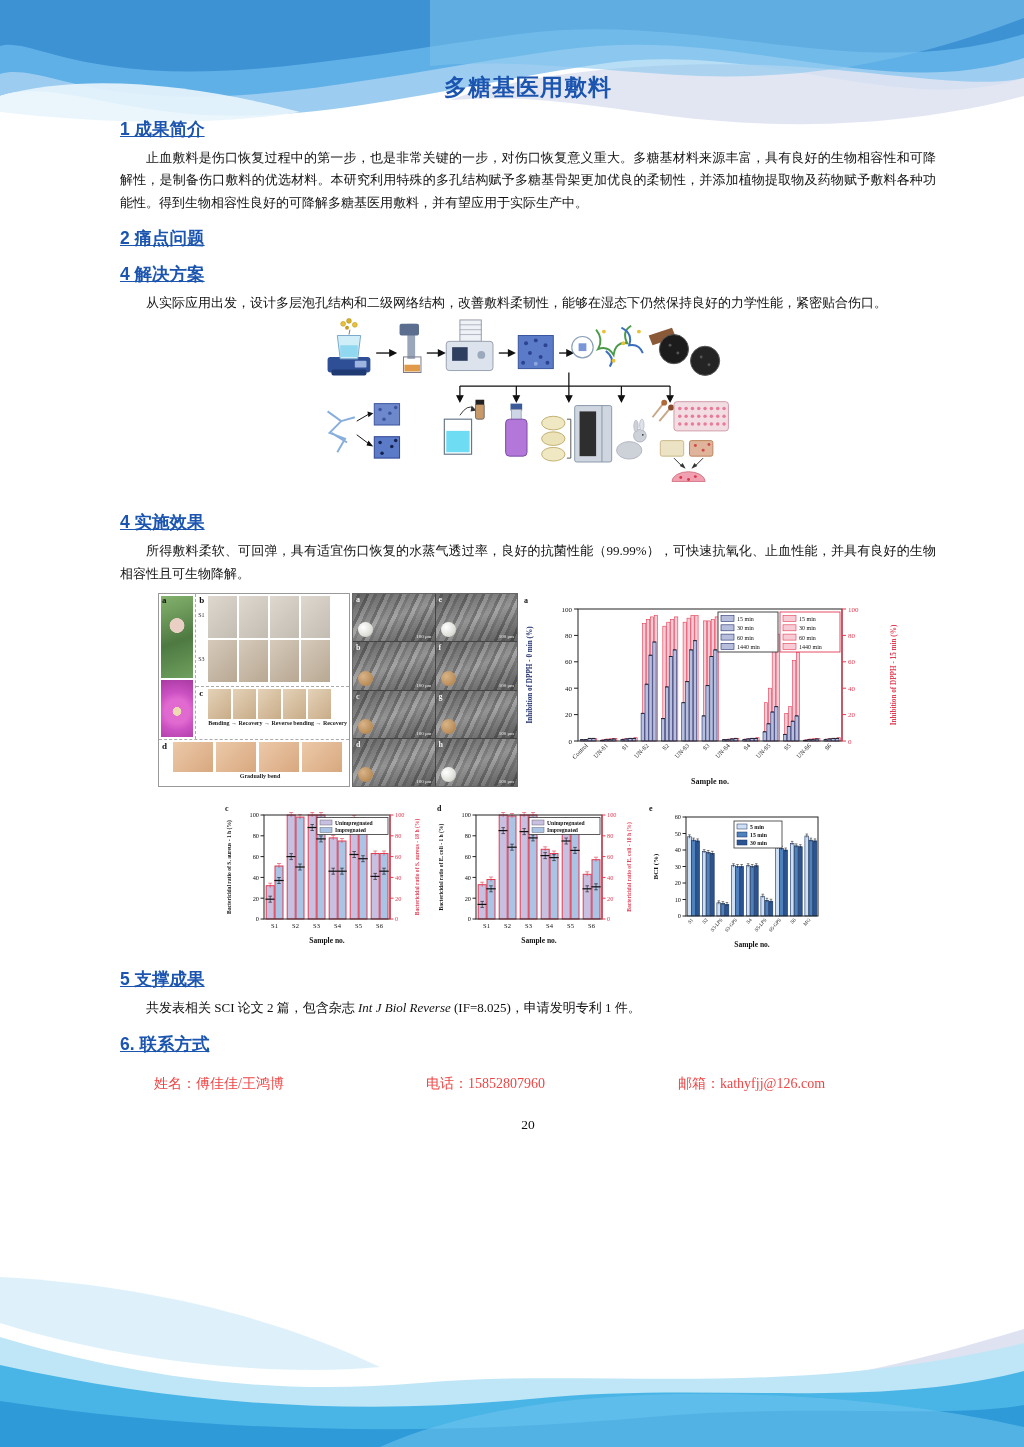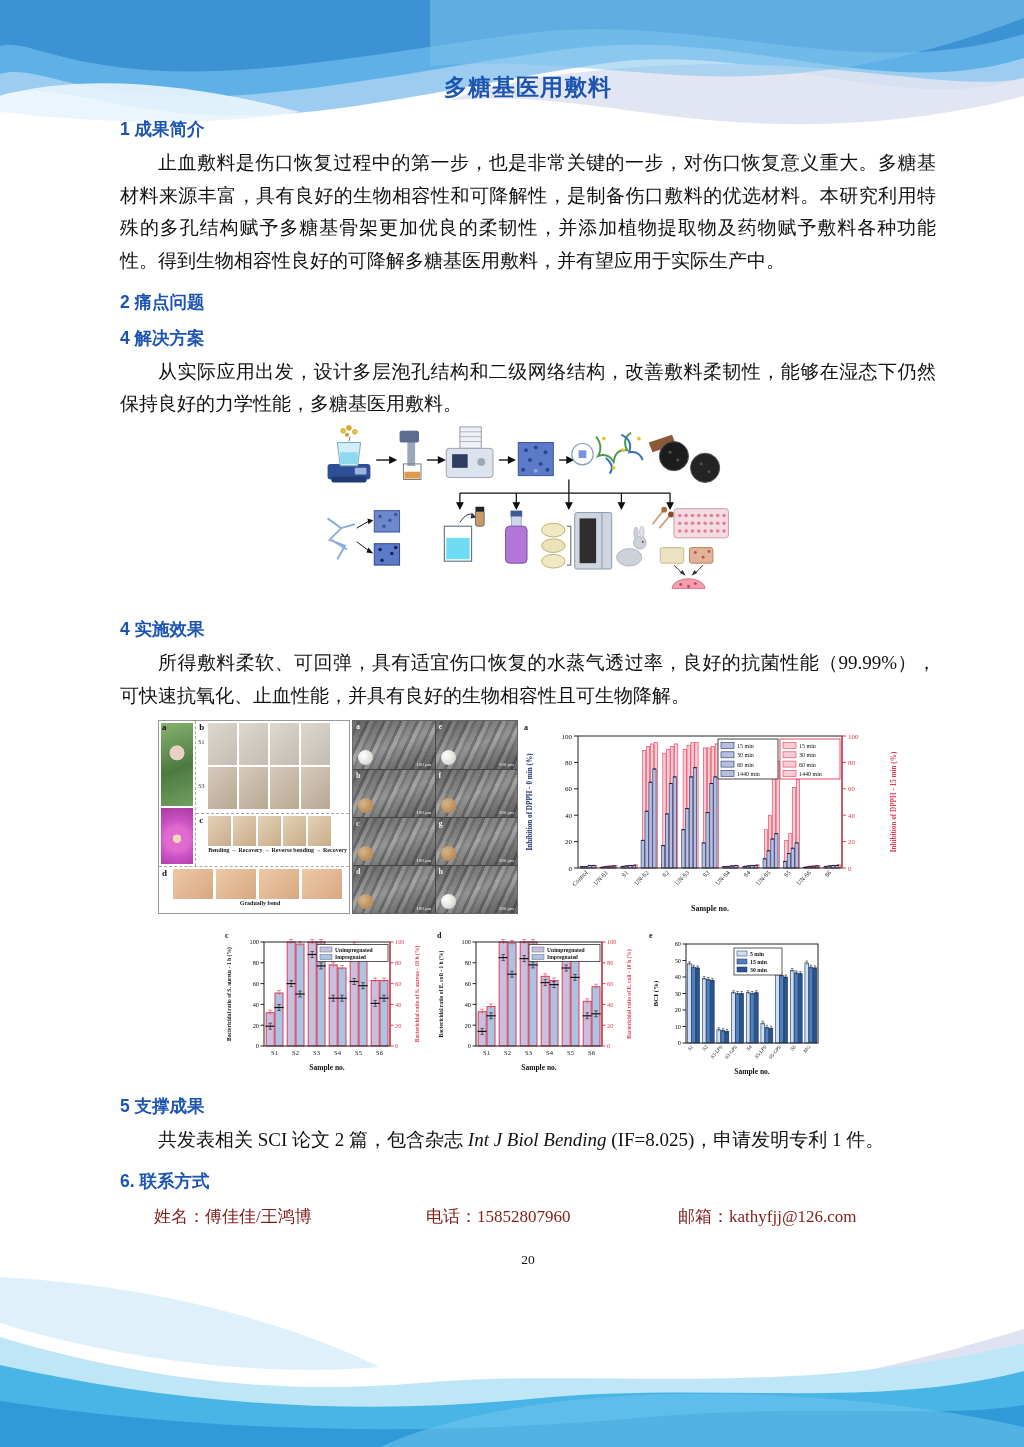--- a/index.html
+++ b/index.html
@@ -2,22 +2,22 @@
 <html><head>
 <meta charset="utf-8">
 <style>
   html,body{margin:0;padding:0;background:#ffffff;}
   .page{position:relative;width:1024px;height:1447px;margin:0 auto;background:#fff;overflow:hidden;font-family:"Liberation Serif",serif;padding-left:16px;}
   .wave{position:absolute;left:0;width:1024px;z-index:0;display:block;}
   .wave-top{top:0;height:140px;}
   .wave-bottom{bottom:0;height:170px;}
   .content{position:absolute;inset:0;z-index:1;padding:72px 104px 0 120px;box-sizing:border-box;}
   .title{margin:0 0 14px 0;text-align:center;font-family:"Liberation Sans",sans-serif;font-weight:bold;font-size:23px;color:#1b55b0;letter-spacing:1px;}
-  h2.sec{margin:12px 0 6px 0;font-family:"Liberation Sans",sans-serif;font-weight:bold;font-size:17.5px;color:#1b55b0;}
-  p.body{margin:0 0 4px 0;font-size:19px;line-height:1.72;color:#111;text-indent:2em;text-align:justify;}
+  h2.sec{margin:12px 0 6px 0;font-family:"Liberation Sans",sans-serif;font-weight:bold;font-size:17.5px;color:#1b55b0;text-decoration:underline;}
+  p.body{margin:0 0 4px 0;font-size:13px;line-height:1.72;color:#111;text-indent:2em;text-align:justify;}
   .fig1-wrap{margin-top:4px;}
   .fig1-art{display:block;margin:0 auto;}
   .caption{margin:4px auto 0 auto;text-align:center;font-size:14.5px;color:#111;line-height:1.65;}
   .fig2{margin-top:8px;}
   .fig2-row{display:flex;align-items:flex-start;}
   .fig2-row1{margin-left:38px;gap:2px;}
   .fig2-row2{margin-left:102px;gap:10px;margin-top:10px;}
   .cap2{max-width:772px;}
   .chart-box{background:#fff;}
   svg text{font-family:"Liberation Serif",serif;}
@@ -43,21 +43,21 @@
   .pp-dthumb{width:40px;height:30px;background:linear-gradient(135deg,#ecc9a9,#d8a87f);}
   
   .sem-grid{width:166px;height:194px;display:grid;grid-template-columns:1fr 1fr;grid-template-rows:repeat(4,1fr);grid-auto-flow:column;gap:1px;background:#444;border:1px solid #666;box-sizing:border-box;}
   .sem-cell{position:relative;background:linear-gradient(160deg,rgba(35,35,35,.35),rgba(255,255,255,.14) 50%,rgba(25,25,25,.4)),repeating-linear-gradient(115deg,#969696 0 4px,#6f6f6f 4px 7px,#838383 7px 12px,#5f5f5f 12px 15px);}
   .sem-letter{position:absolute;top:1px;left:3px;color:#f2f2f2;font-weight:bold;font-size:8px;}
   .sem-dot{position:absolute;left:5px;bottom:4px;width:15px;height:15px;border-radius:50%;}
   .sem-dot.w{background:radial-gradient(circle at 35% 35%, #ffffff, #e0e0da 60%, #b8b8b0);}
   .sem-dot.tan{background:radial-gradient(circle at 35% 35%, #d8b488, #b98c58 70%, #9a7040);}
   .sem-scale{position:absolute;right:3px;bottom:2px;color:#eee;font-size:5px;}
   
-  .contact-row{display:flex;margin-top:12px;font-size:17px;color:#7f1d1d;}
+  .contact-row{display:flex;margin-top:19px;font-size:14px;color:#ef4444;}
   .contact-row .c-name{margin-left:34px;width:272px;}
   .contact-row .c-phone{width:252px;}
   .page-number{margin-top:24px;text-align:center;font-size:13.5px;color:#111;}
   i{font-style:italic;}
 </style>
 </head>
 <body>
 
 <div class="page">
 
@@ -82,21 +82,21 @@
   <div class="content">
 
     <div class="title">多糖基医用敷料</div>
 
     <h2 class="sec">1 成果简介</h2>
     <p class="body">止血敷料是伤口恢复过程中的第一步，也是非常关键的一步，对伤口恢复意义重大。多糖基材料来源丰富，具有良好的生物相容性和可降解性，是制备伤口敷料的优选材料。本研究利用特殊的多孔结构赋予多糖基骨架更加优良的柔韧性，并添加植物提取物及药物赋予敷料各种功能性。得到生物相容性良好的可降解多糖基医用敷料，并有望应用于实际生产中。</p>
 
     <h2 class="sec">2 痛点问题</h2>
 
     <h2 class="sec">4 解决方案</h2>
-    <p class="body">从实际应用出发，设计多层泡孔结构和二级网络结构，改善敷料柔韧性，能够在湿态下仍然保持良好的力学性能，多糖基医用敷料。</p>
+    <p class="body">从实际应用出发，设计多层泡孔结构和二级网络结构，改善敷料柔韧性，能够在湿态下仍然保持良好的力学性能，紧密贴合伤口。</p>
 
     <div class="fig1-wrap">
       <svg class="fig1-art" viewBox="0 0 440 185" width="440" height="180">
 
         <g>
           <rect x="14" y="40" width="44" height="16" rx="3" fill="#2e4f96"></rect>
           <rect x="18" y="53" width="36" height="6" rx="2" fill="#203a74"></rect>
           <rect x="42" y="44" width="12" height="7" rx="1" fill="#9db4e0"></rect>
           <polygon points="24,18 48,18 45,42 27,42" fill="#cfeef8" stroke="#7aa8c8" stroke-width="1"></polygon>
           <rect x="27" y="28" width="18" height="12" fill="#8fd8f0"></rect>
@@ -963,21 +963,21 @@
               <rect x="91" y="31" width="10" height="5" fill="#4f81bd" stroke="#14305e" stroke-width="0.5"></rect>
               <text x="104" y="35.6" font-size="5.8" font-weight="bold" fill="#111">15 min</text>
               <rect x="91" y="39" width="10" height="5" fill="#2a5592" stroke="#14305e" stroke-width="0.5"></rect>
               <text x="104" y="43.6" font-size="5.8" font-weight="bold" fill="#111">30 min</text>
             </svg></div>
       </div>
 
     </div>
 
     <h2 class="sec">5 支撑成果</h2>
-    <p class="body"><span>共发表相关 SCI 论文 2 篇，包含杂志 </span><i>Int J Biol Bending</i><span> (IF=8.025)，申请发明专利 1 件。</span></p>
+    <p class="body"><span>共发表相关 SCI 论文 2 篇，包含杂志 </span><i>Int J Biol Reverse</i><span> (IF=8.025)，申请发明专利 1 件。</span></p>
 
     <h2 class="sec">6. 联系方式</h2>
     <div class="contact-row">
       <span class="c-name">姓名：傅佳佳/王鸿博</span>
       <span class="c-phone">电话：15852807960</span>
       <span class="c-email">邮箱：kathyfjj@126.com</span>
     </div>
 
     <div class="page-number">20</div>
   </div>

